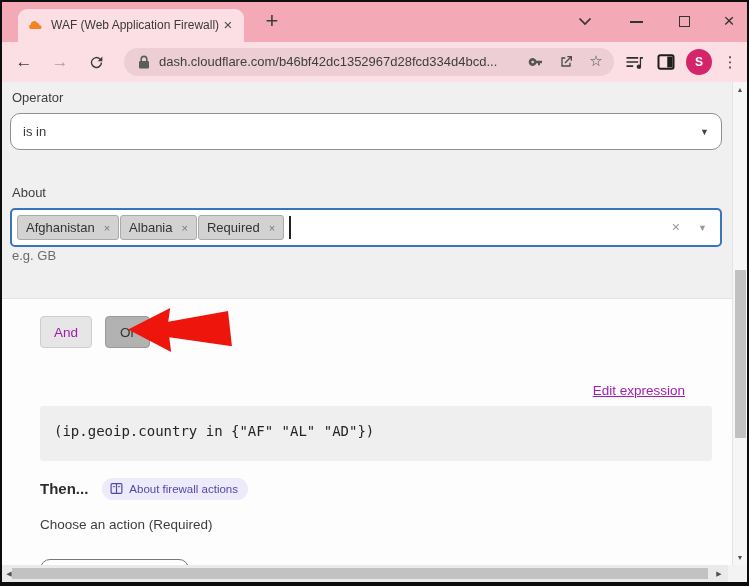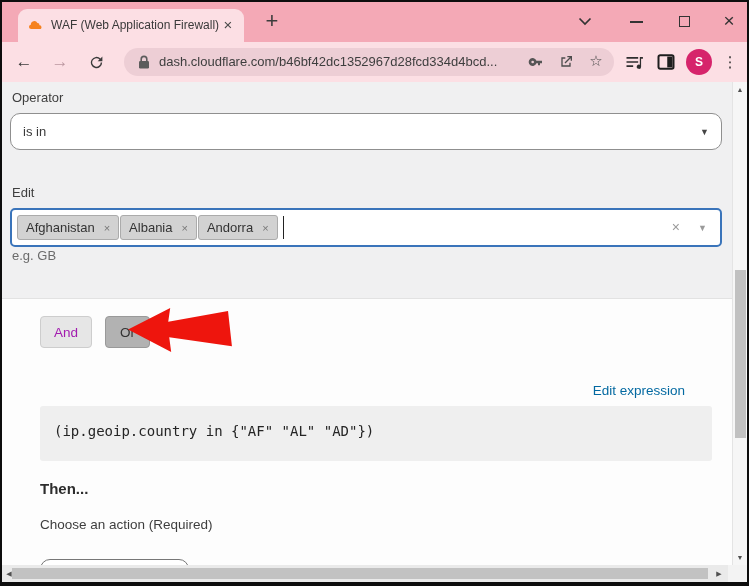--- a/index.html
+++ b/index.html
@@ -103,22 +103,22 @@
 
   .logic-btn{
     position:absolute; top:17px; height:32px; border-radius:4px; font-size:13.5px;
     display:flex; align-items:center; justify-content:center;
   }
   .btn-and{ left:38px; width:52px; background:#e6e6e6; border:1px solid #cdcdcd; color:#a21caf; }
   .btn-or{ left:103px; width:45px; background:#b2b2b2; border:1px solid #999; color:#333; }
   .red-arrow{ position:absolute; left:124px; top:6px; }
 
   .expr-label{ left:38px; top:84px; font-size:14px; }
-  .edit-link{ position:absolute; right:47px; top:84px; font-size:13.5px; color:#0369a1;
-              }
+  .edit-link{ position:absolute; right:47px; top:84px; font-size:13.5px; color:#a21caf;
+              text-decoration:underline; }
   .codeblock{
     position:absolute; left:38px; top:107px; width:672px; height:55px;
     background:#efefef; border-radius:3px;
   }
   .code-text{ position:absolute; left:14px; top:17px;
               font-family:"DejaVu Sans Mono", monospace; font-size:14px; color:#252525; }
 
   .then-row{ position:absolute; left:38px; top:178px; height:23px; display:flex; align-items:center; }
   .then-label{ font-size:15px; font-weight:bold; color:#2d2d2d; }
   .badge{
@@ -219,33 +219,33 @@
 
   <div class="content">
 
     <div class="sect-gray">
       <span class="lbl" style="left:10px; top:8px;">Operator</span>
       <div class="select op-select">
         <span class="sel-txt">is in</span>
         <span class="sel-arrow">▼</span>
       </div>
 
-      <span class="lbl" style="left:10px; top:103px;">Edit</span>
+      <span class="lbl" style="left:10px; top:103px;">About</span>
       <div class="multiselect">
         <div class="tagrow">
           <span class="tag">
             <span>Afghanistan</span>
             <span class="tag-x">×</span>
           </span>
           <span class="tag">
             <span>Albania</span>
             <span class="tag-x">×</span>
           </span>
           <span class="tag">
-            <span>Andorra</span>
+            <span>Required</span>
             <span class="tag-x">×</span>
           </span>
           <span class="caret"></span>
         </div>
         <span class="ms-clear">×</span>
         <span class="ms-arrow">▼</span>
       </div>
       <span class="hint">e.g. GB</span>
     </div>
 
@@ -258,20 +258,29 @@
           </svg>
       </span>
 
       <span class="edit-link">Edit expression</span>
       <div class="codeblock">
         <span class="code-text">(ip.geoip.country in {"AF" "AL" "AD"})</span>
       </div>
 
       <div class="then-row">
         <span class="then-label">Then...</span>
+        <span class="badge">
+          <svg width="13" height="13" viewBox="0 0 14 14">
+              <rect x="1.2" y="1.8" width="11.6" height="10.4" rx="1.2" fill="none" stroke="#544aa8" stroke-width="1.3"></rect>
+              <line x1="7" y1="1.8" x2="7" y2="12.2" stroke="#544aa8" stroke-width="1.3"></line>
+              <line x1="3" y1="5" x2="5.5" y2="5" stroke="#544aa8" stroke-width="1"></line>
+              <line x1="8.5" y1="5" x2="11" y2="5" stroke="#544aa8" stroke-width="1"></line>
+            </svg>
+          <span class="badge-text">About firewall actions</span>
+        </span>
       </div>
 
       <span class="lbl action-label">Choose an action (Required)</span>
       <div class="select action-select">
         <span class="sel-txt">Block</span>
         <span class="sel-arrow">▼</span>
       </div>
     </div>
 
     <div class="vscroll">

